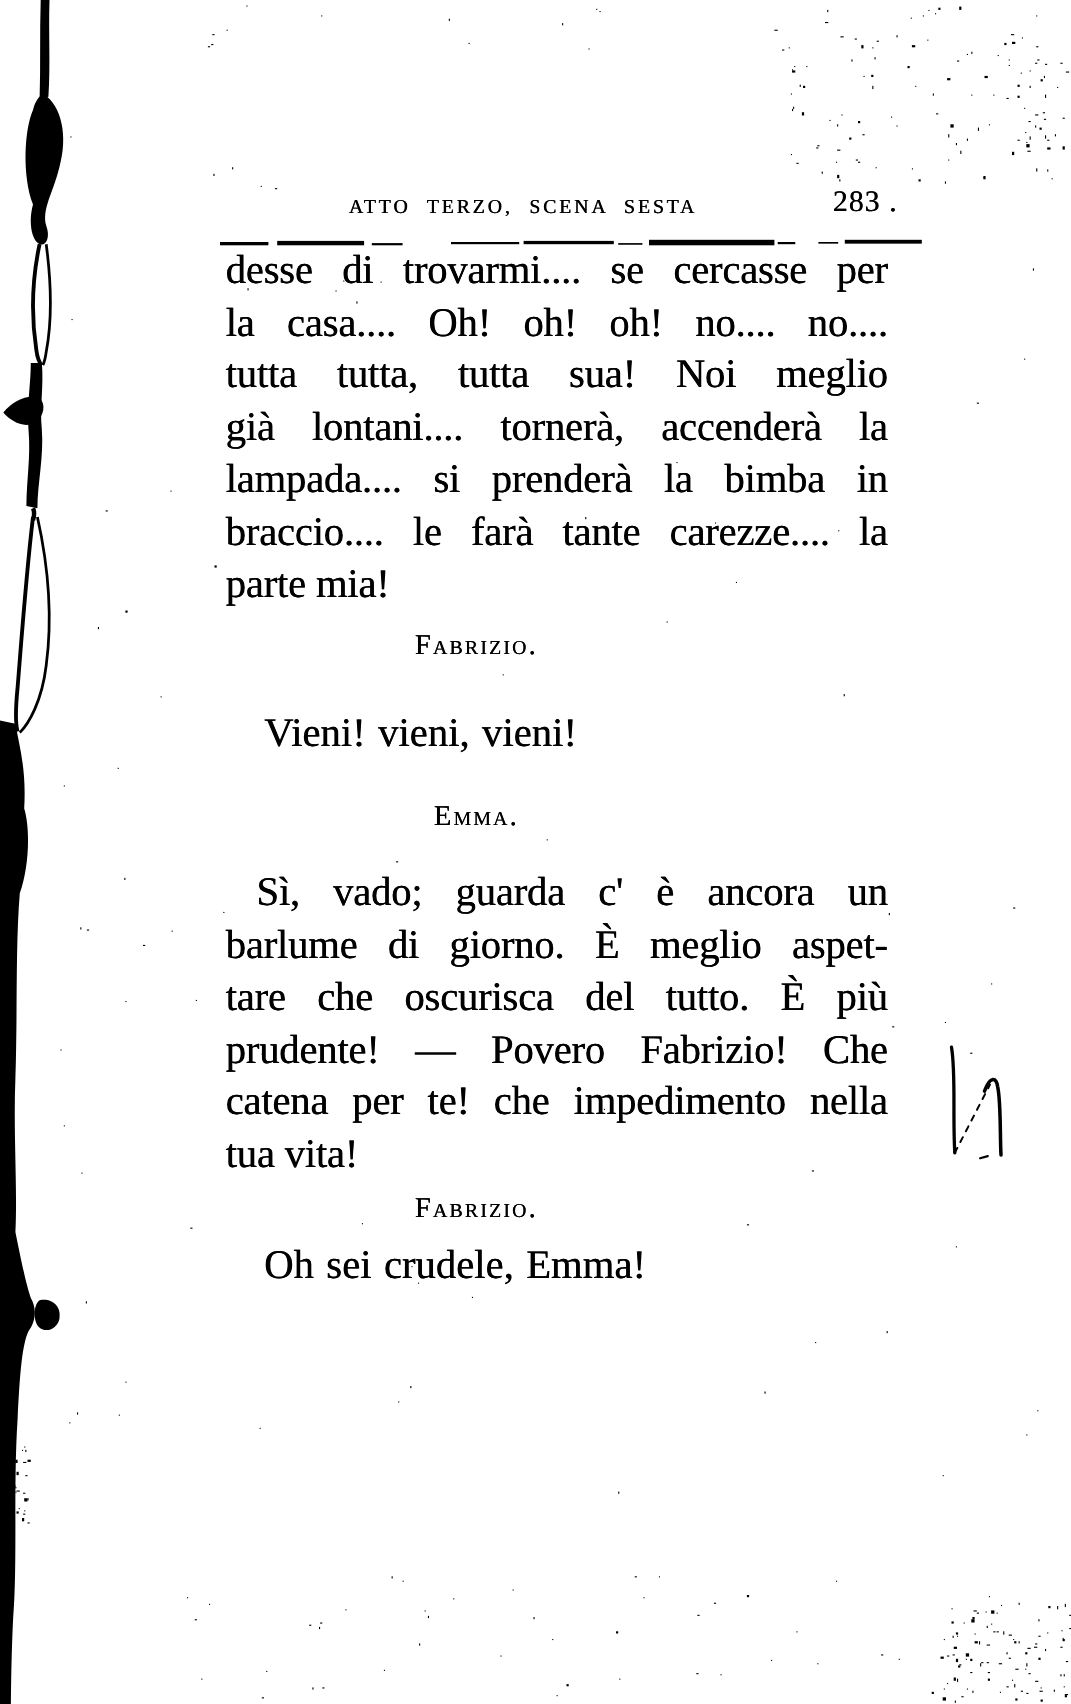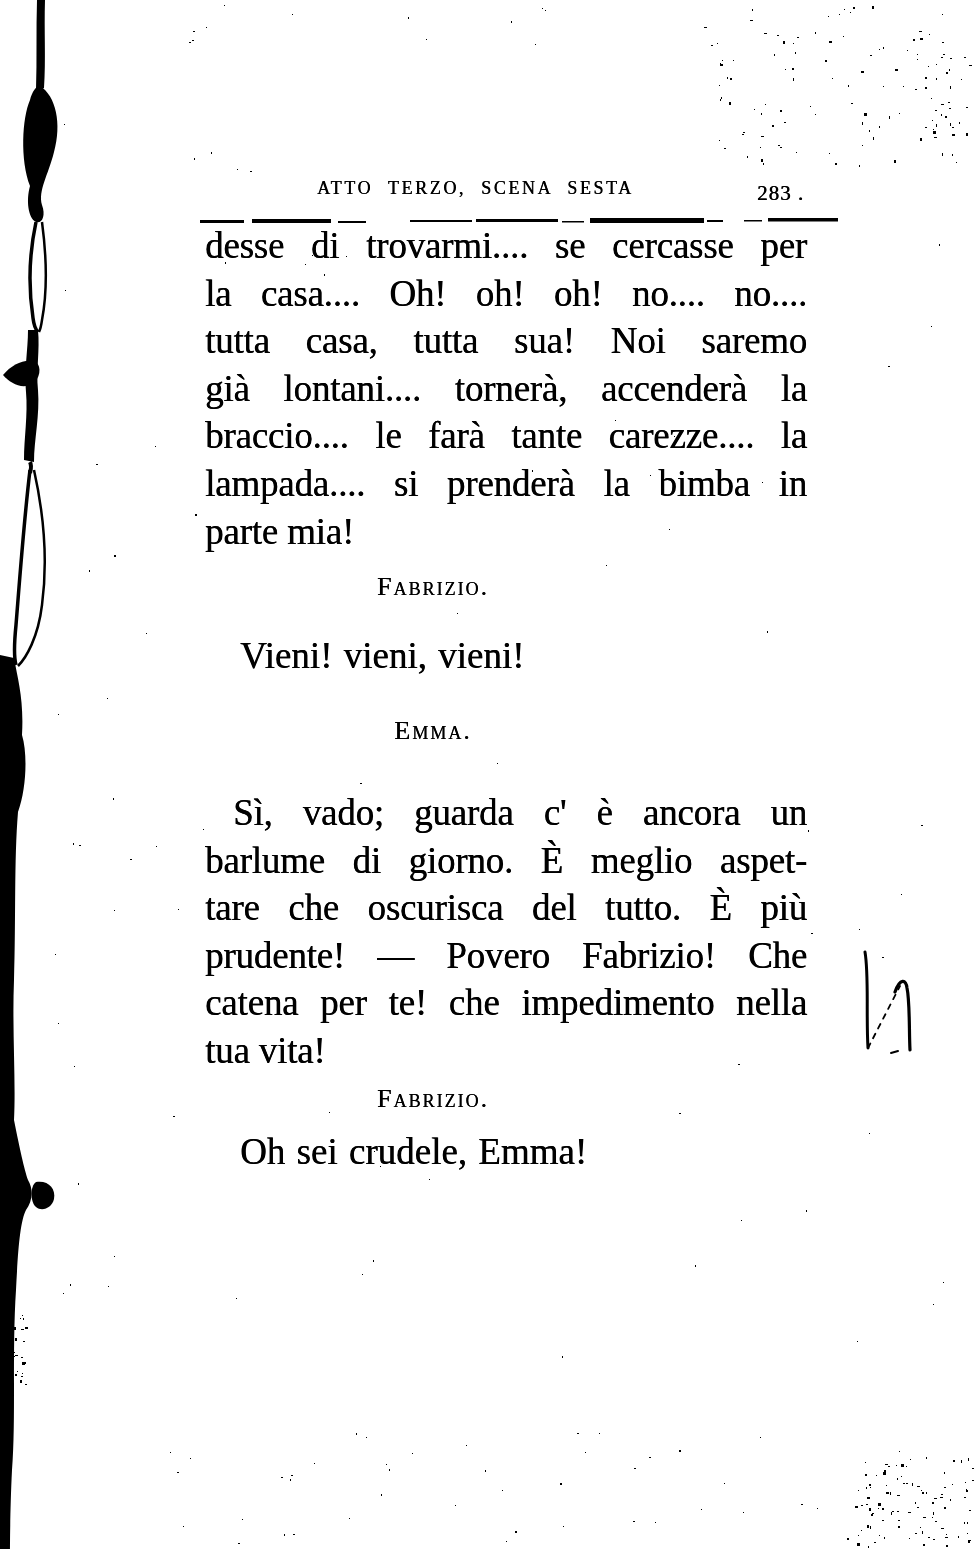--- a/index.html
+++ b/index.html
@@ -9,22 +9,22 @@
     font-family:"Liberation Serif","DejaVu Serif",serif;
   }
   .artifact-svg{position:absolute;left:0;top:0;z-index:1;}
   .header{position:absolute;left:205px;top:168px;width:640px;height:44px;z-index:2;font-family:Liberation Serif, serif;}
   .running-title{
     position:absolute;left:112px;top:10px;
     font-size:18px;letter-spacing:2.6px;word-spacing:8px;
     white-space:nowrap;text-shadow:0.4px 0 0 currentColor;
   }
   .page-number{
-    position:absolute;left:552px;top:13px;
-    font-size:21px;letter-spacing:1px;white-space:nowrap;
+    position:absolute;left:552px;top:0;
+    font-size:27px;letter-spacing:1px;white-space:nowrap;
     text-shadow:0.4px 0 0 currentColor;
   }
   #text-block{position:absolute;left:205px;top:222px;width:602px;z-index:2;}
   .bline{
     font-size:37px;line-height:47.6px;letter-spacing:-0.2px;
     text-shadow:0.4px 0 0 currentColor;
   }
   .just{text-align:justify;text-align-last:justify;}
   .ind{text-indent:28px;}
   .speaker{
@@ -468,30 +468,30 @@
 
   <div class="header">
     <span class="running-title">ATTO TERZO, SCENA SESTA</span>
     <span class="page-number">283 .</span>
   </div>
 
   <div id="text-block">
       <div style="">
         <div class="bline just">desse di trovarmi.... se cercasse per</div>
         <div class="bline just">la casa.... Oh! oh! oh! no.... no....</div>
-        <div class="bline just">tutta casa, tutta sua! Noi saremo</div>
+        <div class="bline just">tutta tutta, tutta sua! Noi meglio</div>
         <div class="bline just">già lontani.... tornerà, accenderà la</div>
+        <div class="bline just">lampada.... si prenderà la bimba in</div>
         <div class="bline just">braccio.... le farà tante carezze.... la</div>
-        <div class="bline just">lampada.... si prenderà la bimba in</div>
         <div class="bline">parte mia!</div>
       </div>
       <div class="speaker" style="margin-top: 8px;">Fabrizio.</div>
-      <div class="dialogue" style="margin-top: 21px;">Vieni! vieni, vieni!</div>
+      <div class="dialogue" style="margin-top: 32px;">Vieni! vieni, vieni!</div>
       <div class="speaker" style="margin-top: 28px;">Emma.</div>
-      <div style="margin-top: 34px;">
+      <div style="margin-top: 22px;">
         <div class="bline just ind">Sì, vado; guarda c' è ancora un</div>
         <div class="bline just">barlume di giorno. È meglio aspet-</div>
         <div class="bline just">tare che oscurisca del tutto. È più</div>
         <div class="bline just">prudente! — Povero Fabrizio! Che</div>
         <div class="bline just">catena per te! che impedimento nella</div>
         <div class="bline">tua vita!</div>
       </div>
       <div class="speaker" style="margin-top: 0px;">Fabrizio.</div>
       <div class="dialogue" style="margin-top: 6px;">Oh sei crudele, Emma!</div>
     </div>

